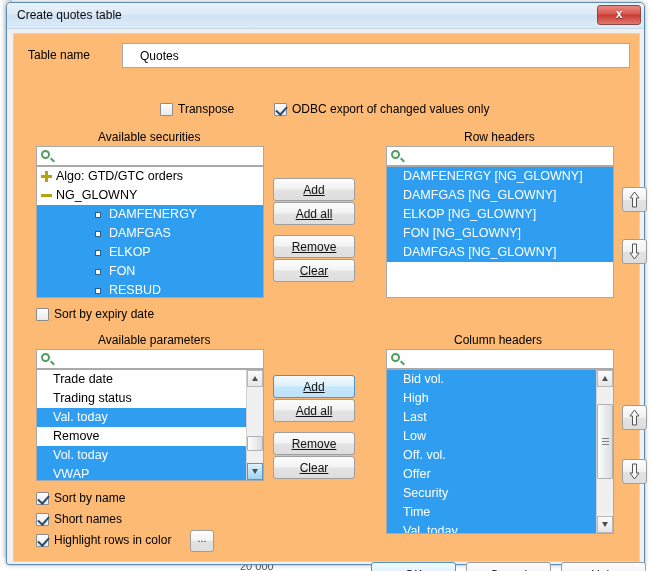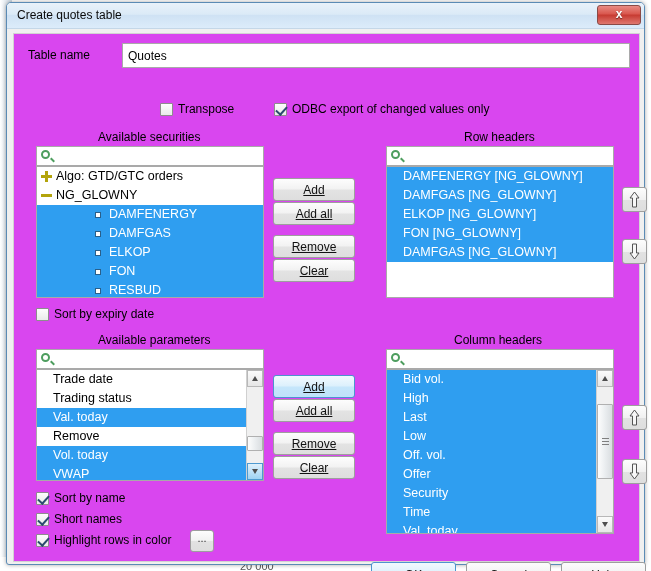--- a/index.html
+++ b/index.html
@@ -57,34 +57,34 @@
   #close-btn .glyph {
     position: absolute; left: 0; right: 0; top: 1px;
     text-align: center; font-size: 12px; font-weight: bold; color: #fff;
     text-shadow: 0 1px 1px rgba(0,0,0,.5);
   }
 
   
   #client {
     position: absolute; left: 6px; top: 30px;
     width: 627px; height: 529px;
-    background: #d946ef;
+    background: #fdba74;
     border: 1px solid #d3d3d3;
   }
 
   .lbl { position: absolute; font-size: 12px; color: #000; }
 
   
   #tablename-label { left: 14px; top: 14px; }
   #tablename-input {
     position: absolute; left: 108px; top: 9px;
     width: 508px; height: 25px;
     border: 1px solid #a9a9a9; background: #fff;
     font-family: "Liberation Sans", sans-serif; font-size: 12px;
-    padding: 0 5px; color: #000;
+    padding: 0 17px; color: #000;
   }
 
   
   .cb-row { position: absolute; display: flex; align-items: center; gap: 5px; cursor: pointer; }
   .cb {
     width: 13px; height: 13px; flex: 0 0 13px;
     border: 1px solid #8d8d8d;
     background: linear-gradient(to bottom,#fdfdfd,#eaeaea);
     position: relative; border-radius: 1px;
   }

